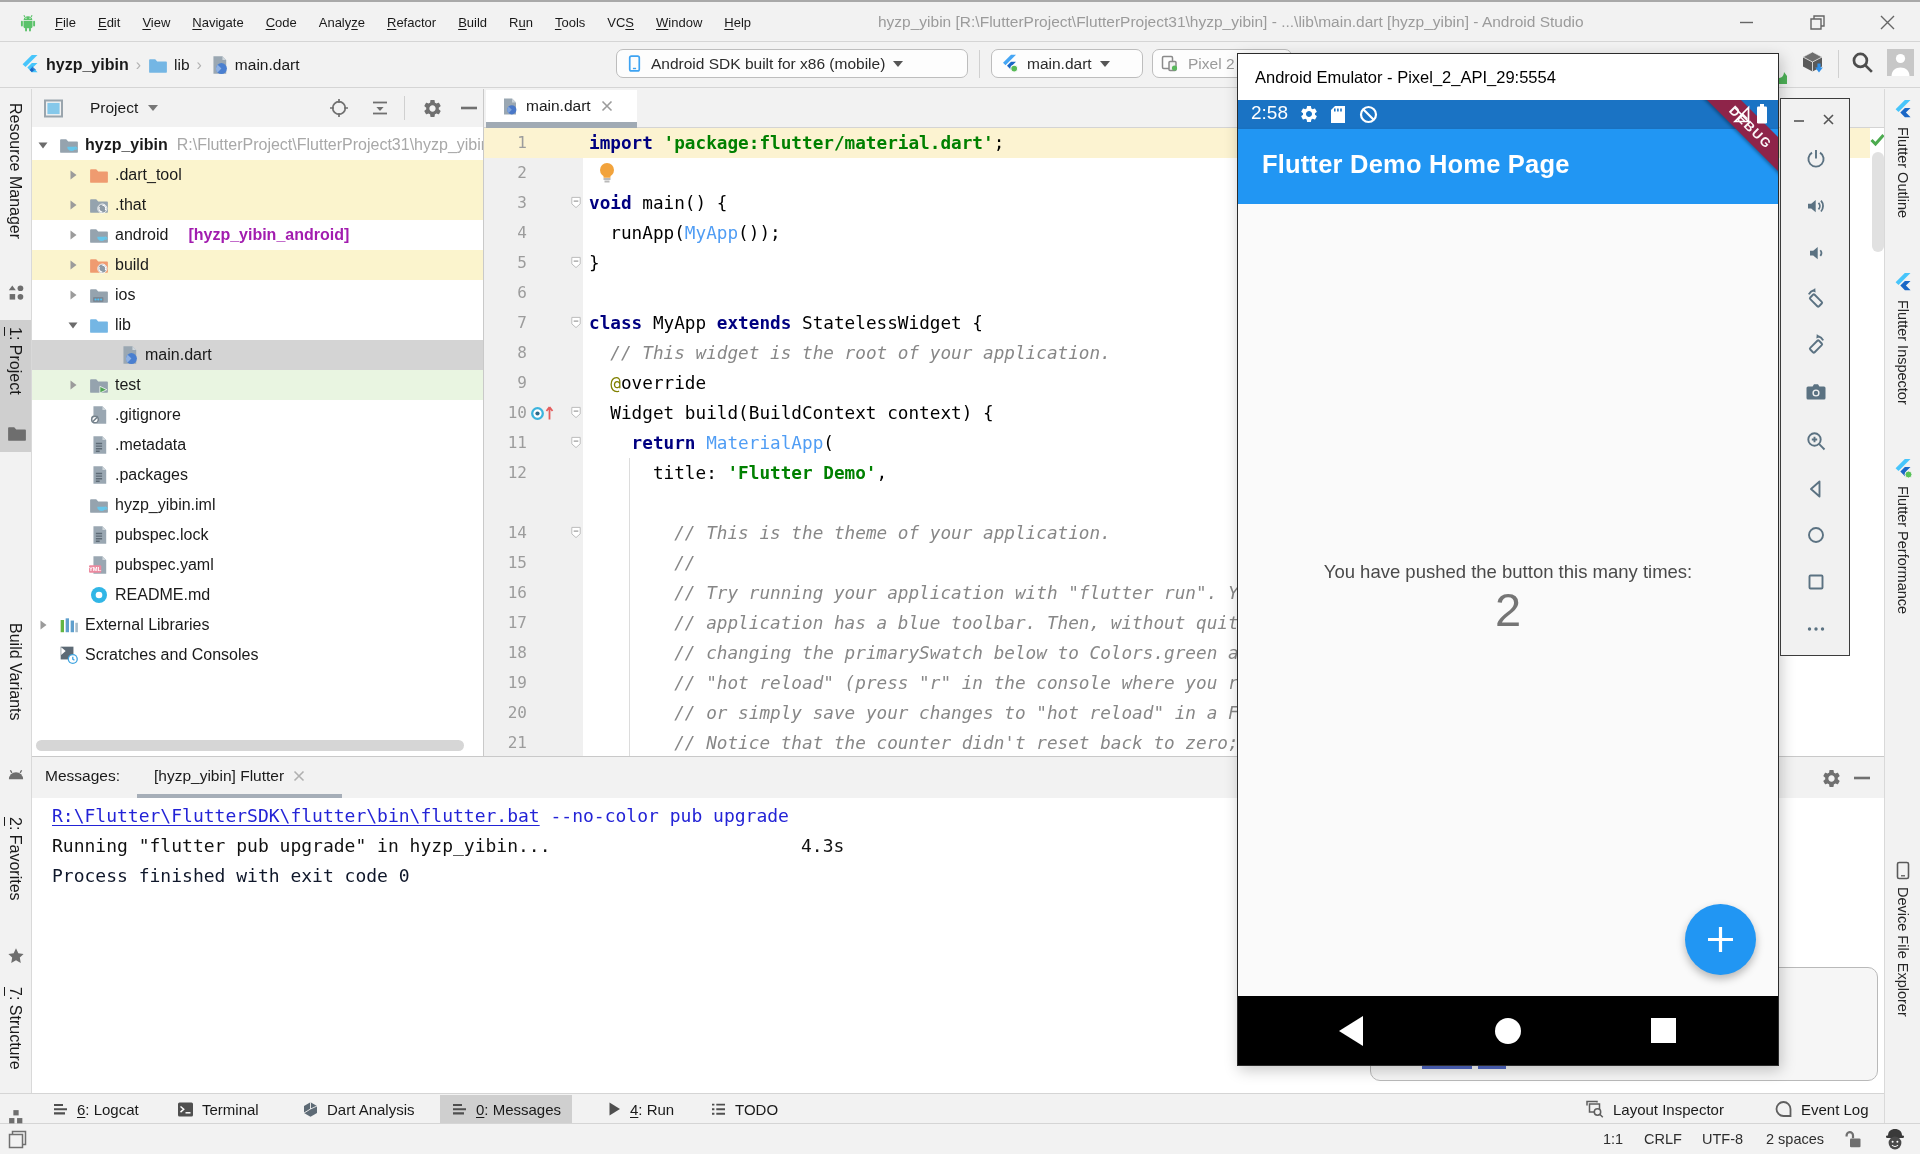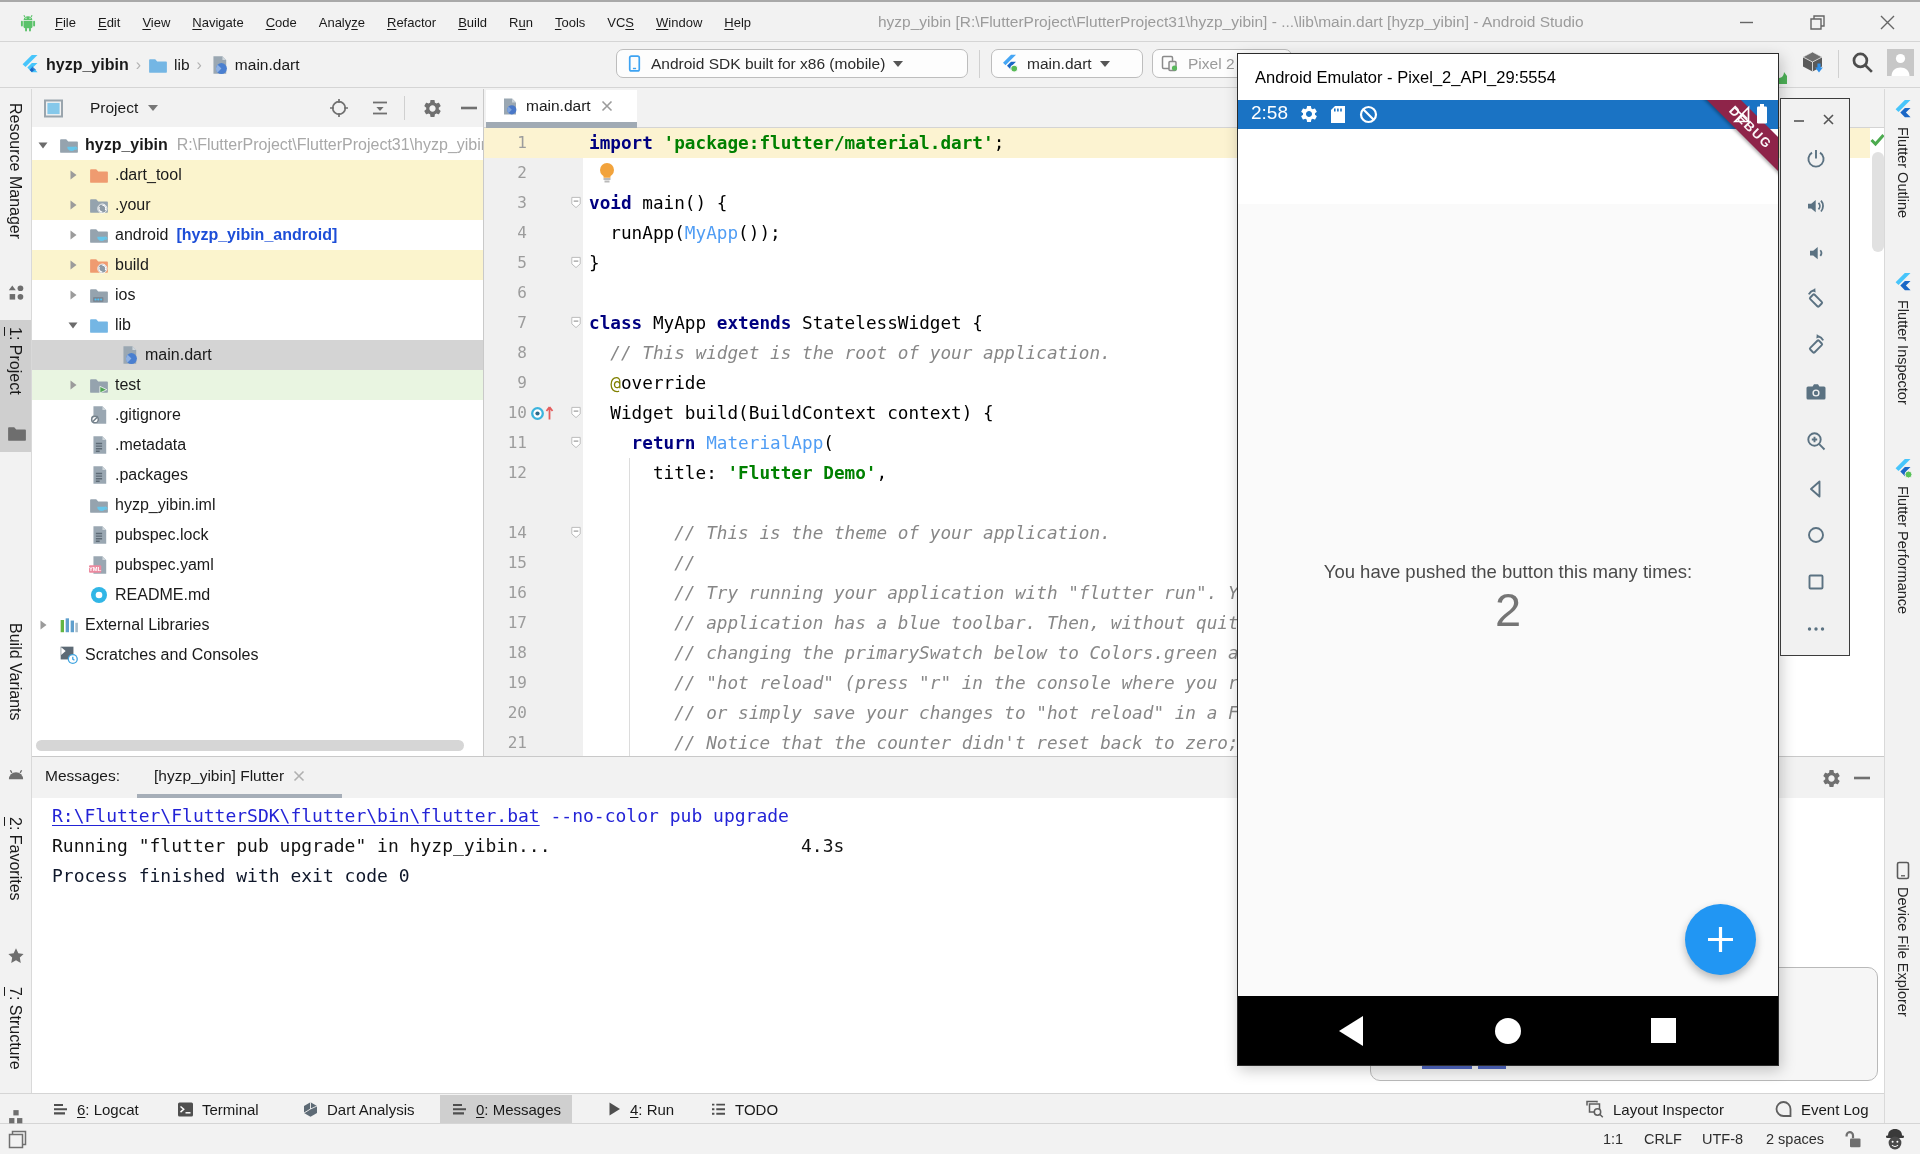--- a/index.html
+++ b/index.html
@@ -33,21 +33,21 @@
 
   
   #project-panel{left:32px;top:89px;width:451px;height:667px;background:#fff}
   #project-header{position:absolute;left:0;top:0;width:451px;height:38px;background:#f2f2f2;display:flex;align-items:center}
   #project-header .lbl{font-size:15.5px;color:#1a1a1a;margin-left:27px;margin-right:4px}
   #tree{position:absolute;left:0;top:41px;width:451px}
   .trow{position:relative;height:30px;display:flex;align-items:center;white-space:nowrap;overflow:hidden}
   .trow .lbl{font-size:16px;color:#1a1a1a;margin-left:6px}
   .trow .lbl.b{font-weight:bold}
   .trow .sfx{font-size:16px;color:#a8a8a8;margin-left:9px}
-  .trow .sfxb{font-size:16px;color:#1d4ed8;font-weight:bold;margin-left:8px}
+  .trow .sfxb{font-size:16px;color:#a21caf;font-weight:bold;margin-left:20px}
   .chev{width:12px;height:12px;flex:0 0 12px;margin-right:4px}
   #tree-hscroll{position:absolute;left:4px;top:651px;width:428px;height:11px;background:#d6d6d6;border-radius:6px}
   #panel-divider{left:483px;top:89px;width:1px;height:667px;background:#c9c9c9}
 
   
   #editor{left:484px;top:89px;width:1400px;height:667px;background:#fff;overflow:hidden}
   #tabbar{position:absolute;left:0;top:0;width:1400px;height:39px;background:#f2f2f2;border-bottom:1px solid #d4d4d4;box-sizing:border-box}
   #tab-main{position:absolute;left:2px;top:1px;width:151px;height:32px;background:#fff;display:flex;align-items:center;padding:0 10px 0 14px;box-sizing:border-box}
   #tab-underline{position:absolute;left:2px;top:33px;width:151px;height:6px;background:#a0aab4}
   #tab-main .lbl{font-size:15.5px;color:#1a1a1a;margin:0 10px 0 7px}
@@ -371,21 +371,21 @@
           </svg>
         </span>
         <span style="flex:0 0 6px"></span>
         <span class="icon">
           <svg width="20" height="20" viewBox="0 0 18 18">
             <path d="M1 4.6c0-.4.3-.8.8-.8h4.7l1.8 2h8c.4 0 .7.3.7.7v8.7c0 .4-.3.8-.8.8H1.8c-.4 0-.8-.3-.8-.8z" fill="#95a3ae"></path>
             <circle cx="12" cy="12.2" r="4.1" fill="#8e9aa5" stroke="#fff" stroke-width=".8"></circle>
             <path d="M12 9.1a3.1 3.1 0 0 1 2.7 4.6M12 15.3a3.1 3.1 0 0 1-2.7-4.6" stroke="#fff" stroke-width="1" fill="none"></path>
           </svg>
         </span>
-        <span class="lbl">.your</span>
+        <span class="lbl">.that</span>
       </div>
       <div class="trow" style="">
         <span style="flex:0 0 35px"></span>
         <span class="chev">
           <svg width="12" height="12" viewBox="0 0 12 12">
             <path d="M3.5 1.5l6 4.5-6 4.5z" fill="#9b9b9b"></path>
           </svg>
         </span>
         <span style="flex:0 0 6px"></span>
         <span class="icon">
@@ -949,20 +949,23 @@
           <path d="M4.5 4.5l10 10" stroke="#fff" stroke-width="2.2"></path>
         </svg>
       <svg class="abs" style="left:494px;top:5px;z-index:3" width="19" height="19" viewBox="0 0 19 19">
           <path d="M16.5 2.5v14H3z" fill="none" stroke="#fff" stroke-width="1.7"></path>
           <path d="M3 3l13.5 13.5" stroke="#fff" stroke-width="1.7"></path>
         </svg>
       <svg class="abs" style="left:518px;top:4px;z-index:3" width="12" height="20" viewBox="0 0 12 20">
           <rect x="4" y="0" width="4" height="3" fill="#fff"></rect>
           <rect x="1" y="2.4" width="10" height="17" rx="1.2" fill="#fff"></rect>
         </svg>
+    </div>
+    <div id="emu-appbar">
+      <span id="emu-appbar-title">Flutter Demo Home Page</span>
     </div>
     <div id="emu-body">
       <div id="emu-push-text">You have pushed the button this many times:</div>
       <div id="emu-counter">2</div>
     </div>
     <div id="debug-clip">
       <div id="debug-ribbon">DEBUG</div>
     </div>
     <div id="emu-fab">
       <svg class="abs" style="left:20px;top:20px" width="31" height="31" viewBox="0 0 31 31">

